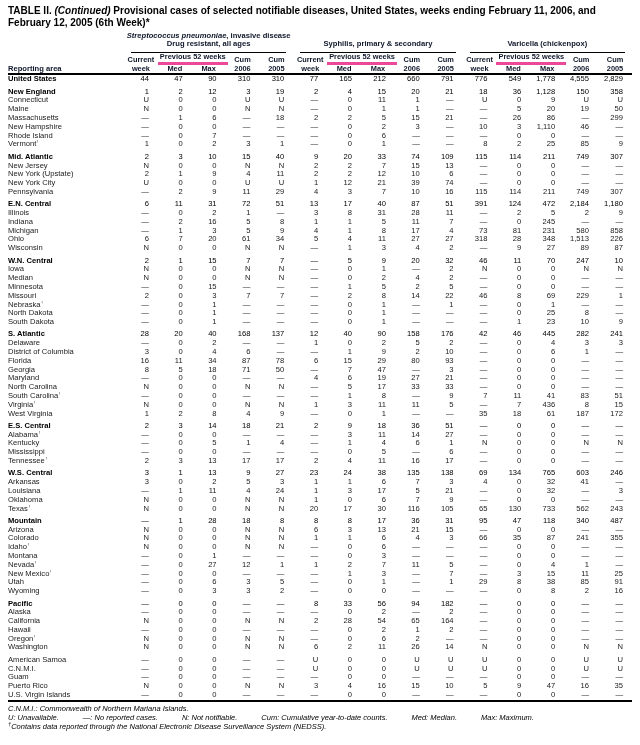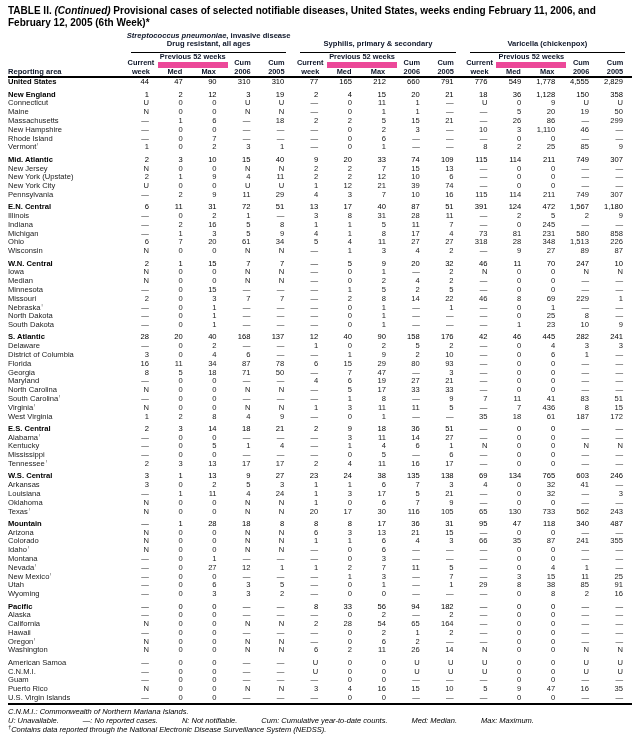--- a/index.html
+++ b/index.html
@@ -13,21 +13,21 @@
   .title i { font-style:italic; }
 
   table { width:100%; border-collapse:collapse; table-layout:fixed; margin-top:3px; }
   col.c-area { width:116px; }
   thead th { font-weight:bold; vertical-align:bottom; padding:0; color:#0f172a; }
   .grp-line1 { font-size:7.6px; text-align:center; line-height:8.6px; white-space:nowrap; }
   .grp-u { border-bottom:1px solid #000; margin:0 7px; padding-bottom:3px;
            text-align:center; font-size:7.6px; line-height:8.6px; white-space:nowrap; }
   th.sub { text-align:center; font-size:7.4px; line-height:8.8px; white-space:nowrap; }
   th.area-h { text-align:left; font-size:7.6px; vertical-align:bottom; }
-  .prev-u { display:inline-block; border-bottom:6px solid #ec4899; padding:0 2px 0 2px; }
+  .prev-u { display:inline-block; border-bottom:3px solid #ec4899; padding:0 2px 0 2px; }
   thead { border-bottom:2px solid #000; }
   tbody { border-bottom:2px solid #000; }
 
   tbody td { font-size:7.6px; line-height:8.8px; padding:0; white-space:nowrap; overflow:hidden; }
   td.area { text-align:left; }
   td.num  { text-align:right; padding-right:9px; }
   tr.bold td.area { font-weight:bold; color:#000; }
   tr.bold td.num { color:#000; }
   tr.gap td { height:3.5px; line-height:3.5px; font-size:1px; padding:0; }
   sup { font-size:5.6px; line-height:0; vertical-align:super; }
@@ -359,21 +359,21 @@
         <td class="num">72</td>
         <td class="num">51</td>
         <td class="num">13</td>
         <td class="num">17</td>
         <td class="num">40</td>
         <td class="num">87</td>
         <td class="num">51</td>
         <td class="num">391</td>
         <td class="num">124</td>
         <td class="num">472</td>
-        <td class="num">1,567</td>
+        <td class="num">2,184</td>
         <td class="num">1,180</td>
       </tr>
       <tr>
         <td class="area">Illinois</td>
         <td class="num">—</td>
         <td class="num">0</td>
         <td class="num">2</td>
         <td class="num">1</td>
         <td class="num">—</td>
         <td class="num">3</td>

